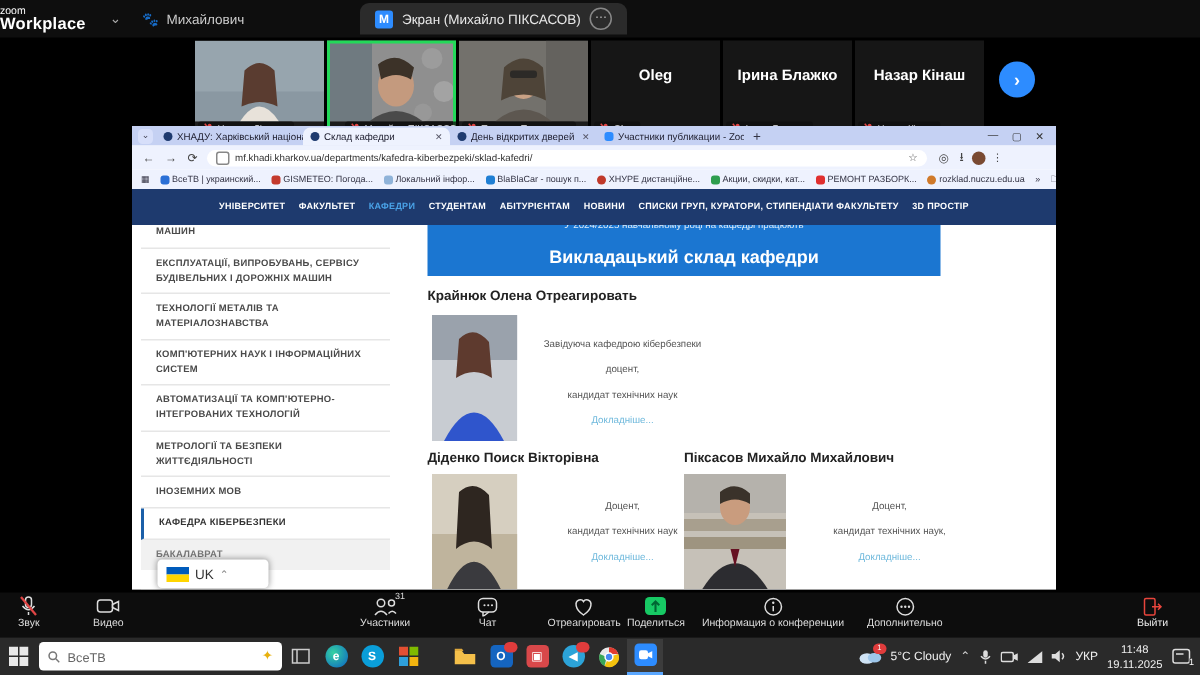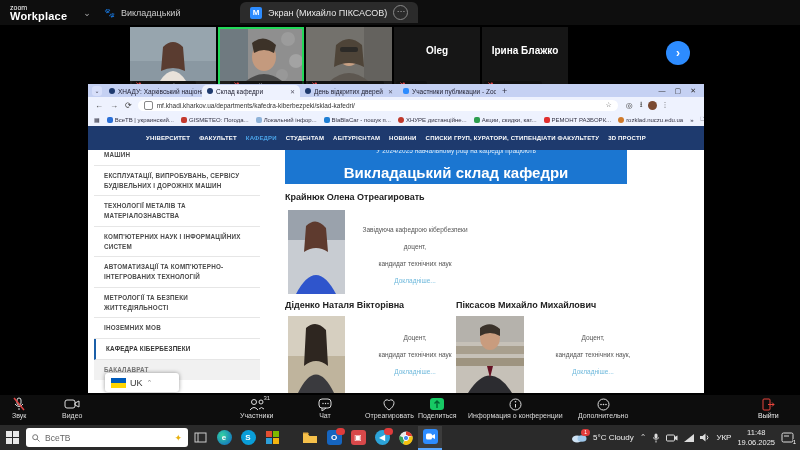--- a/index.html
+++ b/index.html
@@ -1,21 +1,21 @@
 <!DOCTYPE html>
 <html><head>
 <meta charset="utf-8">
 <style>
   html,body{margin:0;padding:0;background:#000;}
   #stage{position:relative;width:800px;height:450px;background:#000;overflow:hidden;
          font-family:"Liberation Sans","DejaVu Sans",sans-serif;-webkit-font-smoothing:antialiased;}
   .abs{position:absolute;}
   
   #titlebar{left:0;top:0;width:800px;height:25px;background:#0e0e0e;color:#ddd;display:flex;align-items:center;}
-  .zlogo{margin-left:10px;line-height:1;}
+  .zlogo{margin-left:0;line-height:1;}
   .zlogo .z1{font-size:7px;color:#fff;display:block;}
   .zlogo .z2{font-size:11px;font-weight:bold;color:#fff;display:block;letter-spacing:.2px;}
   .tchev{color:#aaa;font-size:9px;margin:0 14px 0 16px;}
   .ztab{display:flex;align-items:center;gap:5px;font-size:9px;color:#ccc;}
   .ztab .paw{font-size:9px;}
   .ztab-active{position:absolute;left:240px;top:2px;height:21px;background:#2b2b2b;border-radius:6px 6px 0 0;
                display:flex;align-items:center;gap:6px;padding:0 10px;font-size:9px;color:#e8e8e8;}
   .micon{width:12px;height:12px;background:#2d8cff;border-radius:2px;color:#fff;font-size:8px;font-weight:bold;
          display:flex;align-items:center;justify-content:center;}
   .ellip{width:13px;height:13px;border:1px solid #888;border-radius:50%;color:#bbb;font-size:8px;line-height:11px;text-align:center;}
@@ -58,21 +58,21 @@
   #sitenav{position:absolute;left:0;top:0;width:616px;height:24px;background:#1e3a6e;display:flex;align-items:center;
            justify-content:center;gap:9px;font-size:6px;font-weight:bold;color:#fff;letter-spacing:.2px;}
   #sitenav .hl{color:#4aa3e8;}
   #sidebar{position:absolute;left:6px;top:24px;width:166px;bottom:0;background:#fff;font-size:6.3px;font-weight:bold;color:#4a4a4a;}
   .sbitem{padding:5px 8px 5px 10px;border-bottom:1px solid #e6e6e6;line-height:1.55;letter-spacing:.2px;}
   .sbitem.cut{padding-top:0;}
   .sbitem.on{border-left:2px solid #1b5fa8;color:#333;}
   .sbitem.sub{background:#f1f1f1;color:#777;border-bottom:none;}
   #banner{position:absolute;left:197px;top:24px;width:342px;height:34px;background:#1b76d1;color:#fff;overflow:hidden;}
   #banner .part{position:absolute;left:0;right:0;top:-3px;text-align:center;font-size:6.5px;opacity:.85;}
-  #banner .bt{position:absolute;left:0;right:0;top:14px;text-align:center;font-size:15px;font-weight:bold;}
+  #banner .bt{position:absolute;left:0;right:0;top:14px;text-align:center;font-size:12px;font-weight:bold;}
   .sname{position:absolute;font-size:9px;font-weight:bold;color:#222;}
   .photo{position:absolute;overflow:hidden;}
   .roles{position:absolute;text-align:center;font-size:6.5px;color:#555;line-height:2.6;}
   .morelink{color:#6fb9dc;}
   #langsel{left:105px;top:373px;width:62px;height:19px;background:#fff;border-radius:3px;display:flex;align-items:center;
            gap:4px;padding:0 6px;font-size:9px;color:#333;box-shadow:0 0 4px rgba(0,0,0,.4);}
   .flag{width:15px;height:10px;display:block;}
   .flag .b1{height:5px;background:#005bbb;}
   .flag .b2{height:5px;background:#ffd500;}
   
@@ -101,21 +101,21 @@
 <div id="stage">
 
   <div id="titlebar" class="abs">
     <div class="zlogo">
       <span class="z1">zoom</span>
       <span class="z2">Workplace</span>
     </div>
     <span class="tchev">⌄</span>
     <div class="ztab">
       <span class="paw">🐾</span>
-      <span>Викладацький</span>
+      <span>Михайлович</span>
     </div>
     <div class="ztab-active">
       <span class="micon">M</span>
       <span>Экран (Михайло ПІКСАСОВ)</span>
       <span class="ellip">⋯</span>
     </div>
   </div>
 
   <div class="abs thumb" style="left:130px;">
     <svg width="86" height="54">
@@ -185,20 +185,31 @@
   </div>
   <div class="abs thumb" style="left:482px;background:#161616;">
     <div class="offname">Ірина Блажко</div>
     <span class="plabel">
         <svg width="7" height="8">
           <rect x="2.5" y="0.5" width="2.5" height="4.5" rx="1.2" fill="#e04545"></rect>
           <path d="M1 4.5 Q3.8 7.5 6.5 4.5" stroke="#e04545" fill="none" stroke-width=".8"></path>
           <line x1="0.5" y1="0.5" x2="6.5" y2="7.5" stroke="#e04545" stroke-width="1"></line>
         </svg>
         <span>Ірина Блажко</span>
+      </span>
+  </div>
+  <div class="abs thumb" style="left:570px;background:#161616;">
+    <div class="offname">Назар Кінаш</div>
+    <span class="plabel">
+        <svg width="7" height="8">
+          <rect x="2.5" y="0.5" width="2.5" height="4.5" rx="1.2" fill="#e04545"></rect>
+          <path d="M1 4.5 Q3.8 7.5 6.5 4.5" stroke="#e04545" fill="none" stroke-width=".8"></path>
+          <line x1="0.5" y1="0.5" x2="6.5" y2="7.5" stroke="#e04545" stroke-width="1"></line>
+        </svg>
+        <span>Назар Кінаш</span>
       </span>
   </div>
   <div class="abs nextbtn">›</div>
 
   <div id="browser" class="abs">
 
     <div id="tabstrip">
       <span class="tsearch">⌄</span>
       <div class="btab">
           <span class="favi"></span>
@@ -318,21 +329,21 @@
         <path d="M8 84 Q28 46 48 84 Z" fill="#2f55cc"></path>
           </svg>
       </div>
       <div class="roles" style="left:262px;top:96px;width:130px;">
         <span>Завідуюча кафедрою кібербезпеки</span><br>
         <span>доцент,</span><br>
         <span>кандидат технічних наук</span><br>
         <span class="morelink">Докладніше...</span>
       </div>
 
-      <div class="sname" style="left:197px;top:174px;">Діденко Наталя Вікторівна</div>
+      <div class="sname" style="left:197px;top:174px;">Діденко Поиск Вікторівна</div>
       <div class="photo" style="left:200px;top:190px;width:57px;height:77px;">
         <svg width="57" height="77">
             <rect width="57" height="77" fill="#d6cfc0"></rect>
             <rect y="40" width="57" height="37" fill="#bfb49d"></rect>
         <ellipse cx="28" cy="22" rx="9" ry="11" fill="#cfa184"></ellipse>
             <path d="M18 12 Q28 3 38 14 L40 50 Q28 40 16 50 Z" fill="#2e2620"></path>
         <path d="M10 77 Q28 40 46 77 Z" fill="#3a3a3e"></path>
           </svg>
       </div>
       <div class="roles" style="left:262px;top:204px;width:130px;">
@@ -564,21 +575,21 @@
       <svg width="10" height="8">
           <path d="M0 8 L10 8 L10 0 Z" fill="#ddd"></path>
         </svg>
       <svg width="10" height="9">
           <path d="M0 3 L2.5 3 L5.5 0.5 L5.5 8.5 L2.5 6 L0 6 Z" fill="#ddd"></path>
           <path d="M7 2.5 Q9 4.5 7 6.5" stroke="#ddd" fill="none"></path>
         </svg>
       <span>УКР</span>
       <span class="clock">
         <span>11:48</span><br>
-        <span>19.06.2025</span>
+        <span>19.11.2025</span>
       </span>
       <span style="position:relative;">
         <svg width="13" height="11">
             <rect x="1" y="1" width="11" height="9" rx="1.5" fill="none" stroke="#ddd"></rect>
             <line x1="3" y1="4" x2="8" y2="4" stroke="#ddd"></line>
           </svg>
         <span style="position:absolute;right:-2px;bottom:-2px;background:#2a2a2a;font-size:6px;color:#fff;">1</span>
       </span>
     </div>
   </div>

